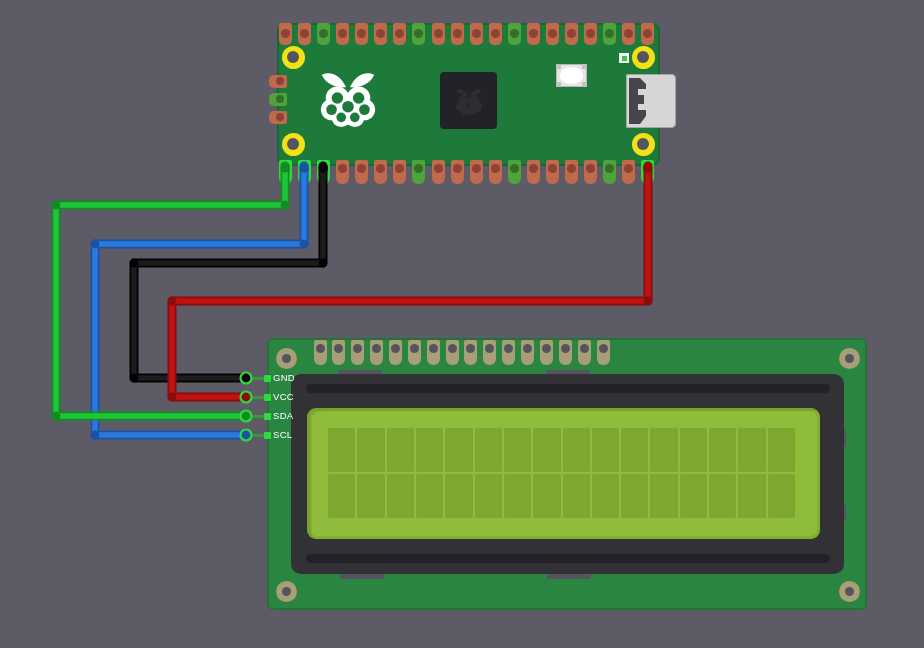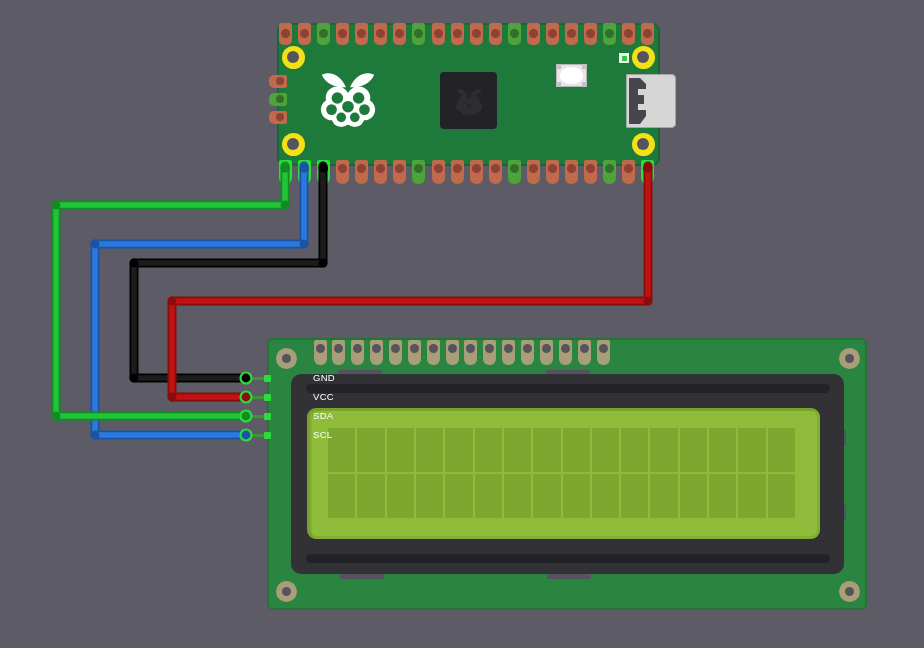--- a/index.html
+++ b/index.html
@@ -51,21 +51,21 @@
   .groove{position:absolute;left:15px;width:524px;height:9px;background:#232227;border-radius:5px;}
   .tab{position:absolute;background:#55545e;}
   .screen{left:40px;top:70px;width:513px;height:131px;background:var(--screen,#8fbc3a);border-radius:9px;
         box-shadow:inset 5px 3px 0 rgba(50,80,10,.12), inset 0 0 0 3px rgba(80,110,15,.18);}
   .chargrid{left:61px;top:90px;width:467px;height:90px;display:grid;
         grid-template-columns:repeat(16,1fr);grid-template-rows:repeat(2,1fr);gap:2px;}
   .cell{background:var(--cell,#7ea72f);border-radius:1px;}
   .pinrow{position:absolute;left:-27px;height:14px;}
   .lead{position:absolute;left:3px;top:5.5px;width:26px;height:3px;background:#3f9435;}
   .edgepad{position:absolute;left:24px;top:3.5px;width:7px;height:7px;background:var(--glow,#2edb3c);border-radius:1px;}
-  .pinlabel{position:absolute;left:33px;top:1px;color:#fff;font-size:9.5px;line-height:12px;letter-spacing:.3px;margin-left:40px;}
+  .pinlabel{position:absolute;left:33px;top:1px;color:#fff;font-size:9.5px;line-height:12px;letter-spacing:.3px;}
 
   svg.wires{position:absolute;left:0;top:0;z-index:6;}
 </style>
 </head>
 <body style="background: rgb(70, 69, 78);">
 
 <div class="canvas" style="--bg: #5d5c66; --pico-green: #1e7a3b; --lcd-green: #2a8540; --copper: #bf6a4c; --copper-hole: #8d4233; --pad-green: #4fa33b; --pad-green-hole: #336f2a; --yellow: #f2e215; --hole-gray: #55545e; --bezel: #323136; --screen: #8fbc3a; --cell: #7ea72f; --tan: #a89f78; --glow: #2edb3c;">
 
   <div class="abs pico" id="pico">
     <div class="mhole" style="left:4.5px;top:22.5px;"></div>

